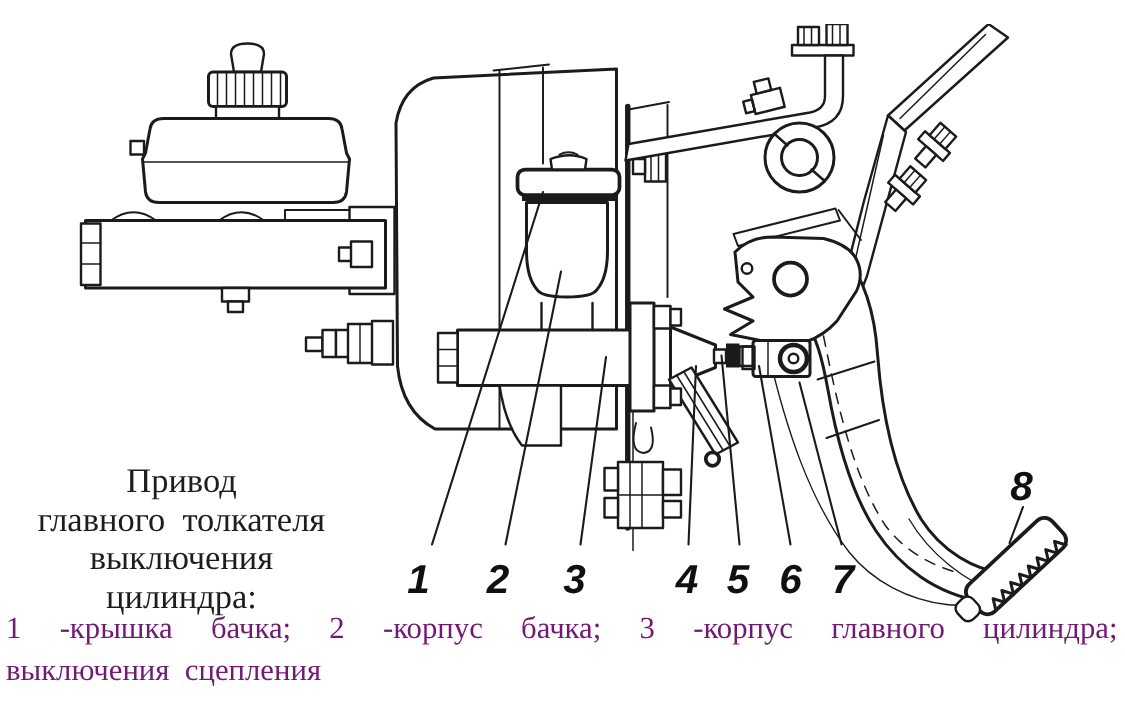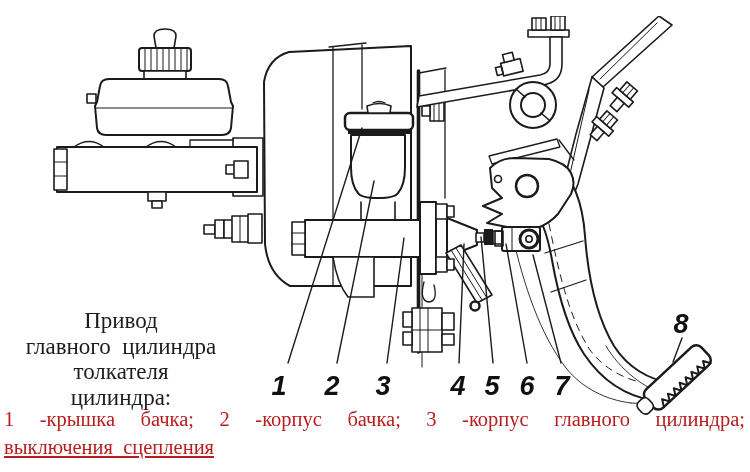--- a/index.html
+++ b/index.html
@@ -8,24 +8,24 @@
   .diagram{position:absolute;left:0;top:0;}
   
   .s{stroke:#1b1b1b;fill:none;stroke-linejoin:round;stroke-linecap:round;stroke-width:1.6;}
   .f{fill:#ffffff;}
   .w1{stroke-width:1;}.w09{stroke-width:0.9;}.w13{stroke-width:1.3;}.w14{stroke-width:1.4;}
   .w2{stroke-width:2;}.w25{stroke-width:2.5;}.w3{stroke-width:3;}.w36{stroke-width:3.6;}
   .dk{fill:#1b1b1b;stroke:none;}
   .title-block{position:absolute;left:0;top:292px;width:242px;text-align:center;
                color:#1d1d1d;font-size:23px;line-height:25.5px;}
   .t-line{white-space:pre;}
-  .caption{position:absolute;left:4px;top:390px;width:741px;color:#b91c1c;
+  .caption{position:absolute;left:4px;top:390px;width:741px;color:#701a75;
            font-size:20.5px;line-height:27.5px;}
   .jline{text-align:justify;text-align-last:justify;}
-  .cap-last{white-space:pre;text-decoration:underline;}
+  .cap-last{white-space:pre;}
   .callout-num{position:absolute;font-family:"Liberation Sans",sans-serif;
                font-weight:700;font-style:italic;font-size:27px;color:#101010;
                transform:translateX(-50%);line-height:27px;}
 </style>
 </head>
 <body>
 
 <div class="figure">
 
   <svg class="diagram" width="750" height="472" viewBox="0 0 750 472">
@@ -184,22 +184,22 @@
       <path class="s w14" d="M464,228 L459,347"></path>
       <path class="s w14" d="M481,221 L493,347"></path>
       <path class="s w14" d="M506,228 L527,347"></path>
       <path class="s w14" d="M533,239 L561,347"></path>
       <path class="s w14" d="M682,322 L673,346"></path>
     </g>
   </svg>
 
   <div class="title-block">
     <div class="t-line">Привод</div>
-    <div class="t-line">главного  цилиндра</div>
-    <div class="t-line">толкателя</div>
+    <div class="t-line">главного  толкателя</div>
+    <div class="t-line">выключения</div>
     <div class="t-line">цилиндра:</div>
   </div>
 
   <span class="callout-num" style="left:279px;top:357px;">1</span>
   <span class="callout-num" style="left:332px;top:357px;">2</span>
   <span class="callout-num" style="left:383px;top:357px;">3</span>
   <span class="callout-num" style="left:458px;top:357px;">4</span>
   <span class="callout-num" style="left:492px;top:357px;">5</span>
   <span class="callout-num" style="left:527px;top:357px;">6</span>
   <span class="callout-num" style="left:562px;top:357px;">7</span>

